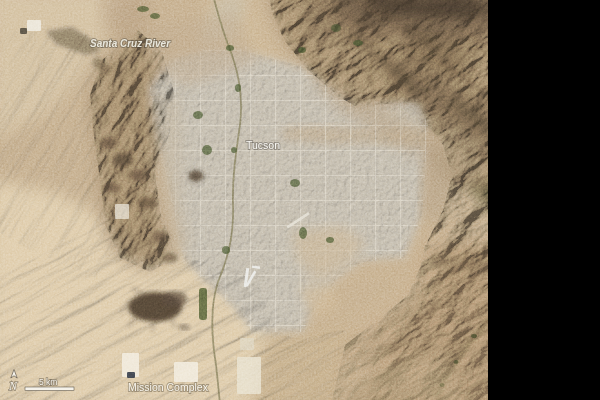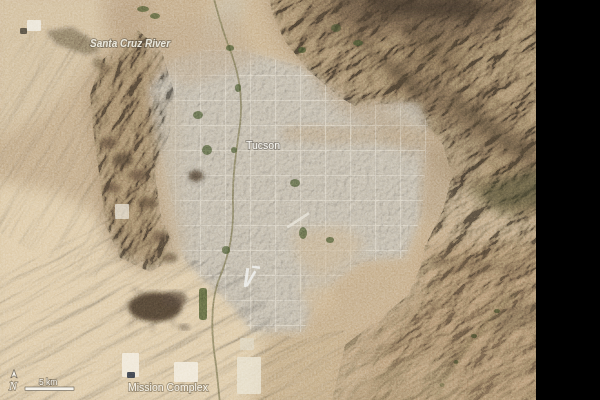--- a/index.html
+++ b/index.html
@@ -1,16 +1,16 @@
 <!DOCTYPE html>
 <html><head>
 <meta charset="utf-8">
 <style>
   html,body{margin:0;padding:0;background:#000;}
-  #stage{position:relative;width:536px;height:400px;overflow:hidden;font-family:"Liberation Sans",sans-serif;}
+  #stage{position:relative;width:488px;height:400px;overflow:hidden;font-family:"Liberation Sans",sans-serif;}
   svg{display:block;}
 </style>
 </head>
 <body>
 <div id="stage">
 <svg width="600" height="400" viewBox="0 0 600 400" xmlns="http://www.w3.org/2000/svg">
 <defs>
   <filter id="blur2">
           <feGaussianBlur stdDeviation="2"></feGaussianBlur>
         </filter>

